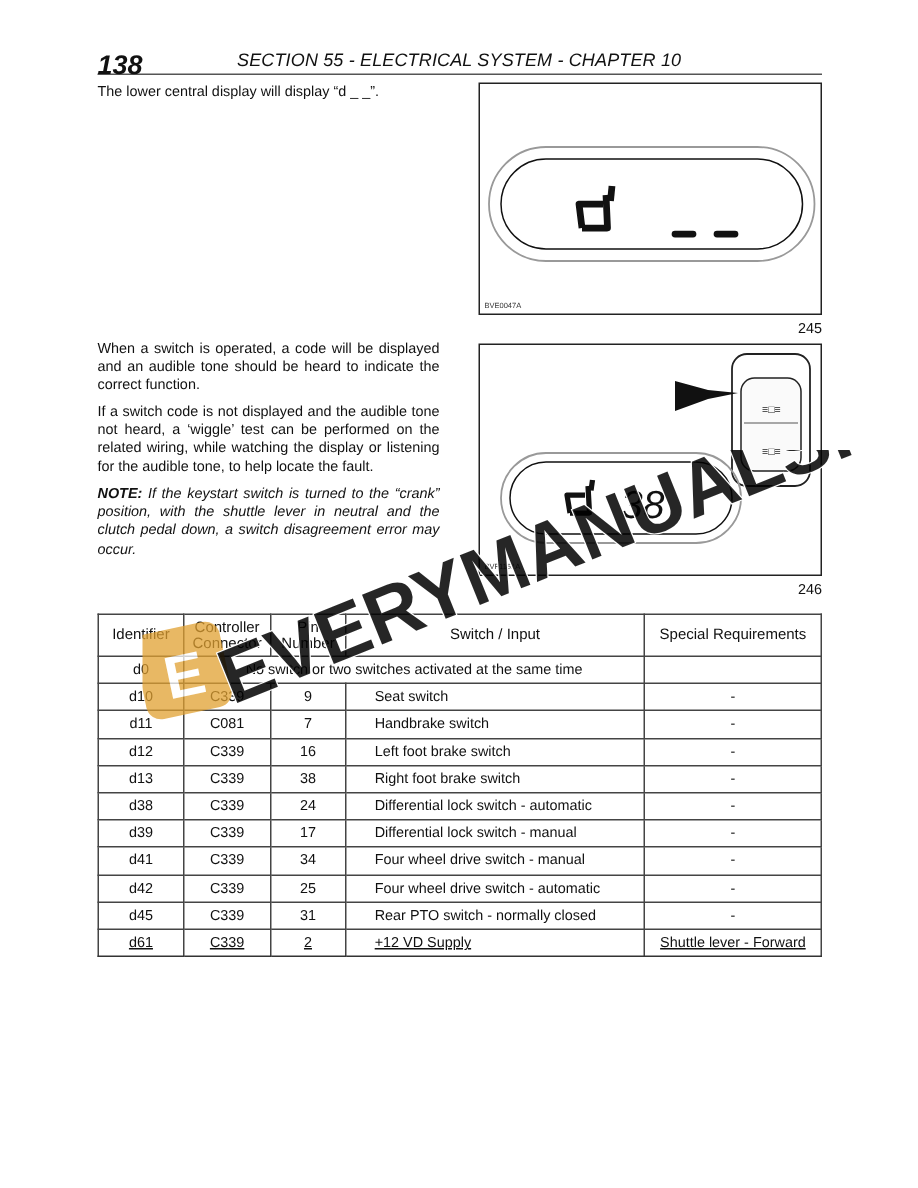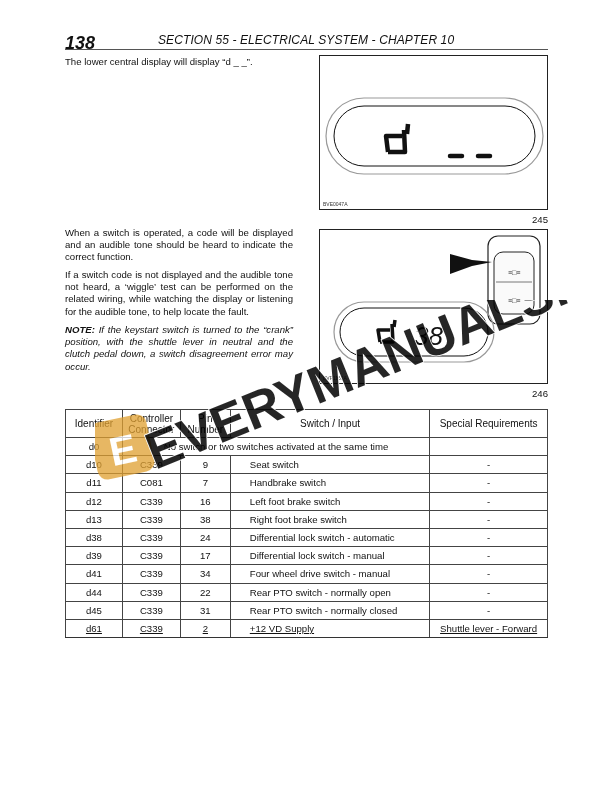--- a/index.html
+++ b/index.html
@@ -150,24 +150,24 @@
         <td>-</td>
       </tr>
     <tr>
         <td>d41</td>
         <td>C339</td>
         <td>34</td>
         <td class="left">Four wheel drive switch - manual</td>
         <td>-</td>
       </tr>
     <tr>
-        <td>d44</td>
+        <td>d42</td>
         <td>C339</td>
-        <td>22</td>
-        <td class="left">Rear PTO switch - normally open</td>
+        <td>25</td>
+        <td class="left">Four wheel drive switch - automatic</td>
         <td>-</td>
       </tr>
     <tr>
         <td>d45</td>
         <td>C339</td>
         <td>31</td>
         <td class="left">Rear PTO switch - normally closed</td>
         <td>-</td>
       </tr>
     <tr class="bottom">

